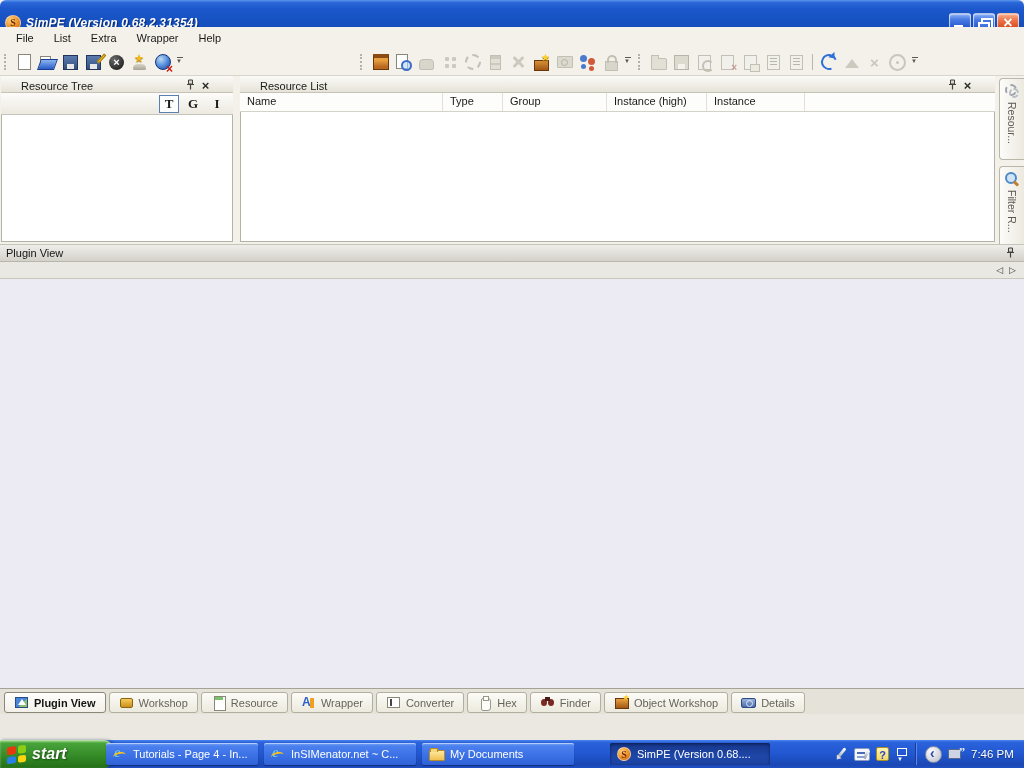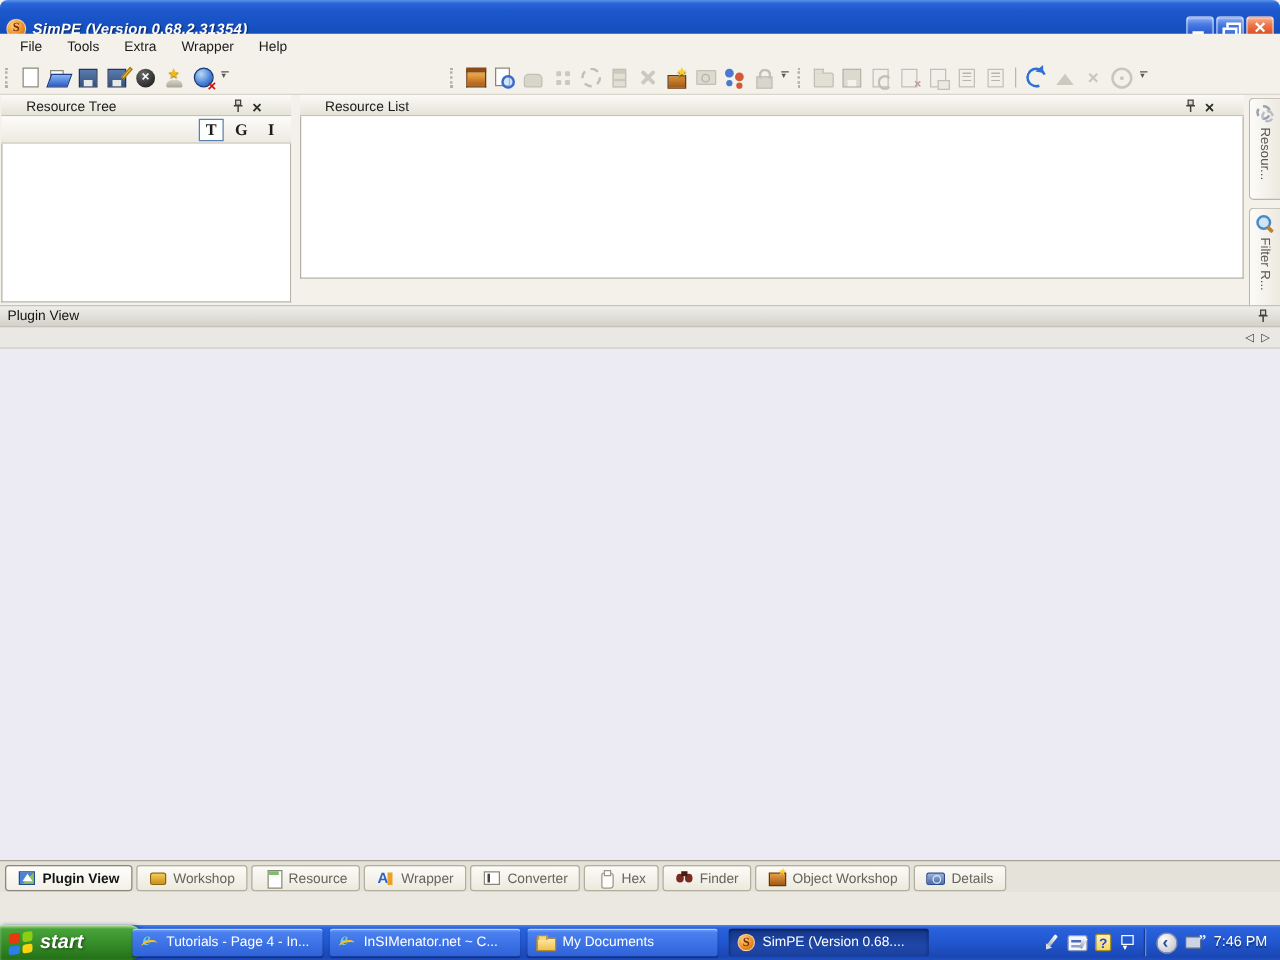--- a/index.html
+++ b/index.html
@@ -166,21 +166,21 @@
     display:flex; align-items:center; gap:6px; padding-left:7px;
     font:italic bold 16px "Liberation Sans",sans-serif; color:#fff; text-shadow:1px 1px 2px #1a4a10; }
   .flag { width:19px; height:17px; display:grid; grid-template:1fr 1fr / 1fr 1fr; gap:2px; transform:skewY(-8deg); }
   .flag i { border-radius:2px; }
   .flag .f1 { background:#e63a0e; } .flag .f2 { background:#8ccf12; }
   .flag .f3 { background:#2a7fe8; } .flag .f4 { background:#ffd310; }
   .task { position:absolute; top:3px; height:22px; border-radius:2px; color:#fff; font-size:11px;
     background:linear-gradient(180deg,#7da7f4 0%,#4a80ee 14%,#3a70e4 60%,#2f62d6 100%);
     box-shadow:inset 0 1px 0 rgba(255,255,255,.45), 0 1px 1px rgba(10,30,90,.6);
     display:flex; align-items:center; gap:6px; padding:0 7px; overflow:hidden; white-space:nowrap; }
-  .task.active { background:linear-gradient(180deg,#16368a,#1e47a8 60%,#1c42a0); box-shadow:inset 0 1px 3px rgba(0,0,20,.55); }
+  .task.active { background:linear-gradient(180deg,#16368a,#1e47a8 60%,#1c42a0); box-shadow:inset 0 1px 3px rgba(0,0,20,.55);margin-left:27px; }
   .ie-e { width:14px; height:14px; position:relative; flex:0 0 auto; }
   .ie-e::before { content:"e"; position:absolute; left:1px; top:-3px; font:italic bold 15px "Liberation Serif",serif; color:#6ec2f4; text-shadow:0 0 1px #1a5a9a; }
   .ie-e::after { content:""; position:absolute; left:0; top:5px; width:13px; height:6px; border-top:2px solid #f4c020; border-radius:50%; transform:rotate(-12deg); }
   .fold-icon { width:15px; height:12px; position:relative; flex:0 0 auto; }
   .fold-icon::before { content:""; position:absolute; left:0; top:2px; width:14px; height:9px; background:linear-gradient(180deg,#ffe9a0,#f0c050); border:1px solid #b88a28; border-radius:1px; }
   .fold-icon::after { content:""; position:absolute; left:1px; top:0; width:6px; height:3px; background:#f6d87c; border:1px solid #b88a28; border-bottom:none; }
   .task .app-icon { width:14px; height:14px; margin-right:0; }
   .task-label { overflow:hidden; text-overflow:ellipsis; }
 
   .tray { position:absolute; left:830px; right:0; top:0; height:28px; display:flex; align-items:center; gap:6px; padding:0 9px 0 4px; }
@@ -217,21 +217,21 @@
     <span class="title-text">SimPE (Version 0.68.2.31354)</span>
     <span class="win-controls">
       <span class="wbtn min"></span>
       <span class="wbtn restore"></span>
       <span class="wbtn close"></span>
     </span>
   </div>
 
   <div class="abs menubar">
     <span class="menu-item">File</span>
-    <span class="menu-item">Tools</span>
+    <span class="menu-item">List</span>
     <span class="menu-item">Extra</span>
     <span class="menu-item">Wrapper</span>
     <span class="menu-item">Help</span>
   </div>
 
   <div class="abs toolbar">
     <div class="tgroup" style="left:4px">
       <span class="grip"></span>
       <span class="ti i-new"></span>
       <span class="ti i-open"></span>
@@ -302,20 +302,28 @@
     <div class="panel-header">
       <span class="ph-title">Resource List</span>
       <span class="pin-btn">
         <svg class="pin-svg" width="9" height="12" viewBox="0 0 9 12">
             <path d="M2.5 1 h4 v4 h-4 z" fill="#d8d5cc" stroke="#43413c"></path>
             <path d="M1 5.5 h7 M4.5 5.5 v5" fill="none" stroke="#43413c" stroke-width="1.2"></path>
           </svg>
       </span>
       <span class="close-btn"></span>
     </div>
+    <div class="rl-colhead">
+      <span class="col c0">Name</span>
+      <span class="col c1">Type</span>
+      <span class="col c2">Group</span>
+      <span class="col c3">Instance (high)</span>
+      <span class="col c4">Instance</span>
+      <span class="col c5"></span>
+    </div>
     <div class="rl-content"></div>
   </div>
 
   <div class="abs side-tabs">
     <div class="side-tab">
       <span class="i-gears"></span>
       <span class="side-label">Resour...</span>
     </div>
     <div class="side-tab">
       <span class="i-mag"></span>

